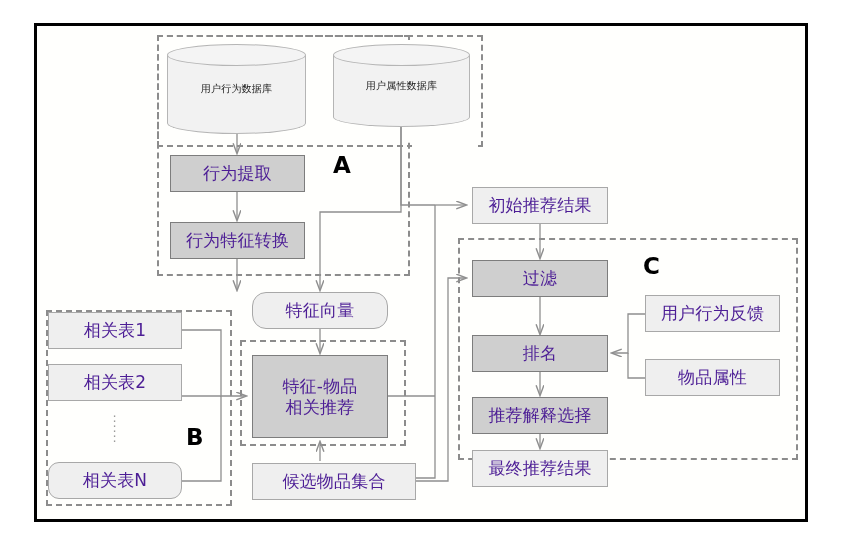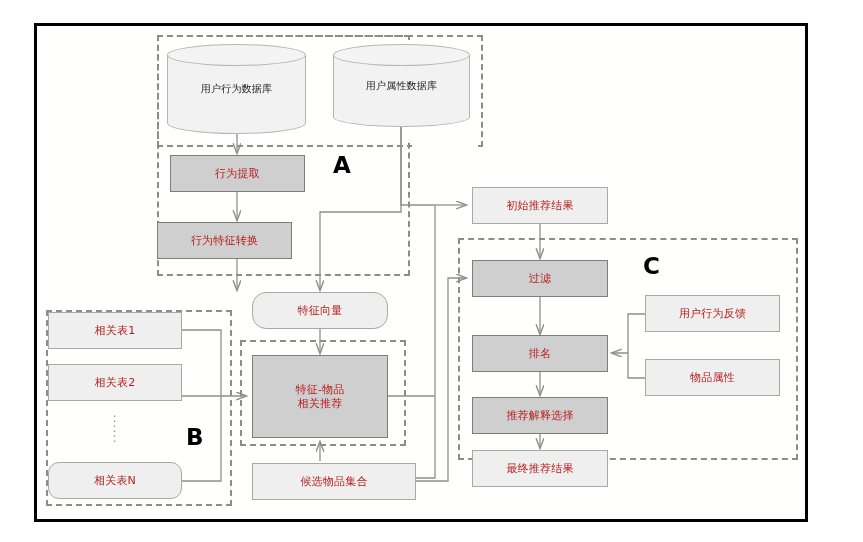--- a/index.html
+++ b/index.html
@@ -36,22 +36,22 @@
   }
   
   .node {
     position: absolute;
     box-sizing: border-box;
     display: flex;
     align-items: center;
     justify-content: center;
     text-align: center;
     line-height: 1.22;
-    color: #b91c1c;
-    font-size: 11px;
+    color: #4c1d95;
+    font-size: 17px;
     letter-spacing: 0.2px;
   }
   .node.light {
     background: #efefef;
     border: 1.6px solid #a8a8a8;
     text-align: right;
   }
   .node.dark {
     background: #cfcfcf;
     border: 1.8px solid #7d7d7d;
@@ -194,21 +194,21 @@
   </div>
 
   <div class="cylinder" style="left:333px; top:44px; width:137px; height:83px;">
     <div class="cyl-body"></div>
     <div class="cyl-top"></div>
     <div class="cyl-label">用户属性数据库</div>
   </div>
 
   <div class="node dark" style="left:170px; top:155px; width:135px; height:37px;">行为提取</div>
 
-  <div class="node dark" style="left:157px; top:222px; width:135px; height:37px;">行为特征转换</div>
+  <div class="node dark" style="left:170px; top:222px; width:135px; height:37px;">行为特征转换</div>
 
   <div class="node light" style="left:252px; top:292px; width:136px; height:37px;border-radius:14px;">特征向量</div>
 
   <div class="node light" style="left:48px; top:312px; width:134px; height:37px;">相关表1</div>
   <div class="node light" style="left:48px; top:364px; width:134px; height:37px;">相关表2</div>
   <div class="dots" style="left:110px; top:414px;">
     <span>·</span>
       <span>·</span>
       <span>·</span>
       <span>·</span>

